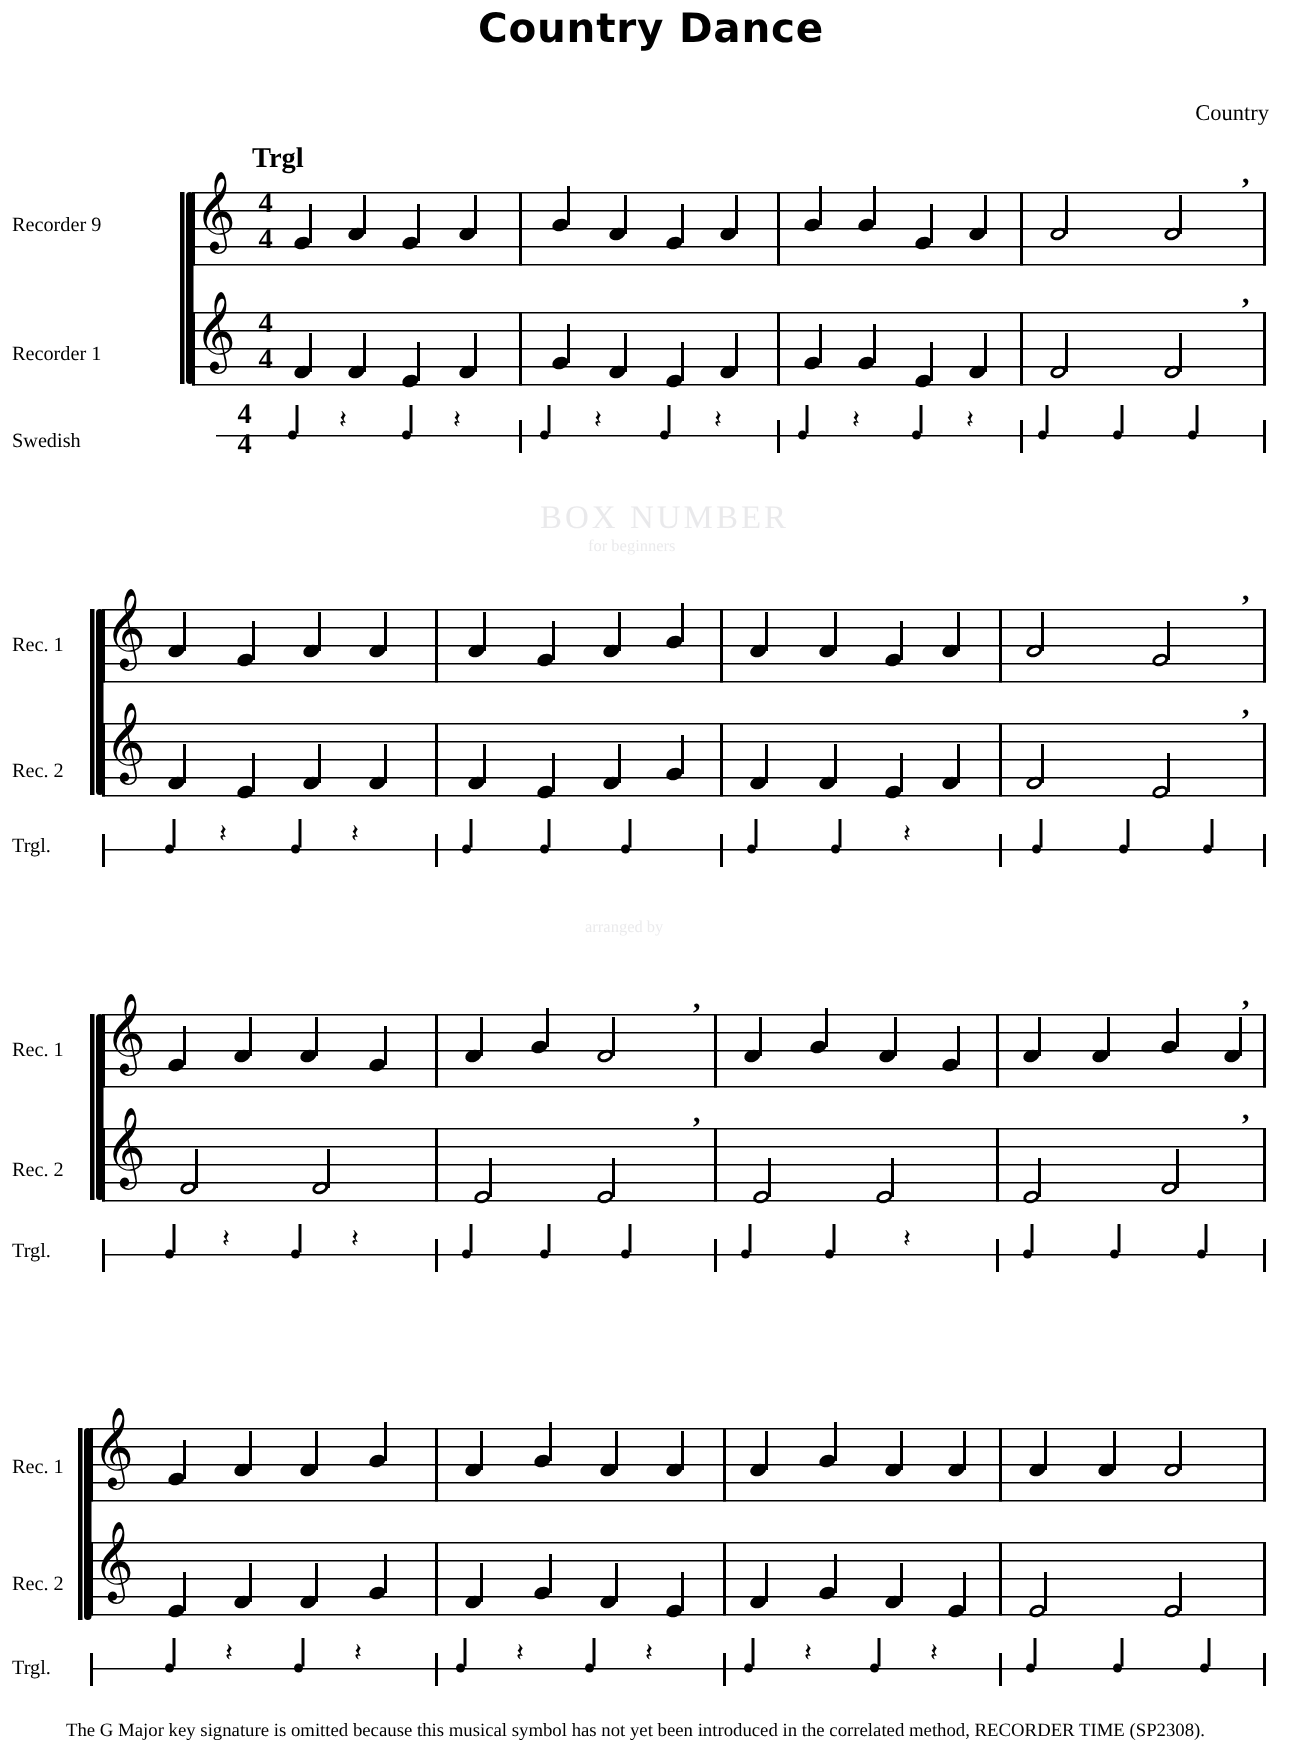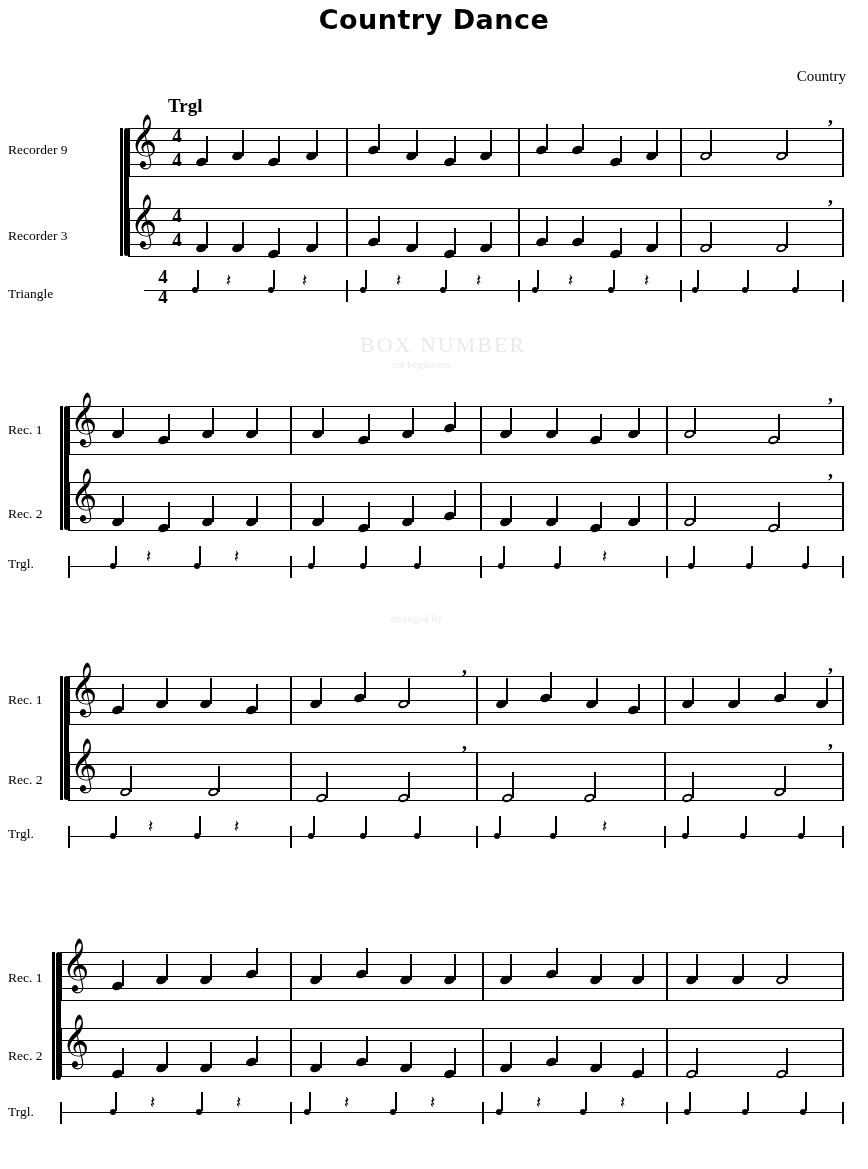--- a/index.html
+++ b/index.html
@@ -176,22 +176,22 @@
   <div class="composer">Country</div>
   <div class="tempo">Trgl</div>
 
   <div class="ghost" style="top:332px; left:360px; font-size:22px; letter-spacing:2px;">BOX NUMBER</div>
   <div class="ghost" style="top:358px; left:392px;">for beginners</div>
   <div class="ghost" style="top:612px; left:390px;">arranged by</div>
 
   <div class="system" id="sys1" style="top:118px; height:200px;">
 
     <div class="part-label" style="top:24px; left:8px;">Recorder 9</div>
-    <div class="part-label" style="top:110px; left:8px;">Recorder 3</div>
-    <div class="part-label" style="top:168px; left:8px;">Triangle</div>
+    <div class="part-label" style="top:110px; left:8px;">Recorder 1</div>
+    <div class="part-label" style="top:168px; left:8px;">Swedish</div>
 
     <div class="sysbracket" style="top:10px; left:120px; height:128px;"></div>
     <div class="brace" style="top:10px; left:124px; height:128px; width:5px;"></div>
 
     <div class="staffbox" style="top:10px; left:128px; width:716px; height:48px;">
       <div class="staff-line" style="top:0px;"></div>
       <div class="staff-line" style="top:12px;"></div>
       <div class="staff-line" style="top:24px;"></div>
       <div class="staff-line" style="top:36px;"></div>
       <div class="staff-line" style="top:48px;"></div>
@@ -1038,14 +1038,15 @@
           <div class="tri-head"></div>
           <div class="tri-stem" style="left:5px; top:-17px;"></div>
         </div>
       <div class="tri-note" style="left:740px; top:-3px;">
           <div class="tri-head"></div>
           <div class="tri-stem" style="left:5px; top:-17px;"></div>
         </div>
     </div>
   </div>
 
+  <div class="footnote">The G Major key signature is omitted because this musical symbol has not yet been introduced in the correlated method, RECORDER TIME (SP2308).</div>
 
 </div>
 
 </body></html>

